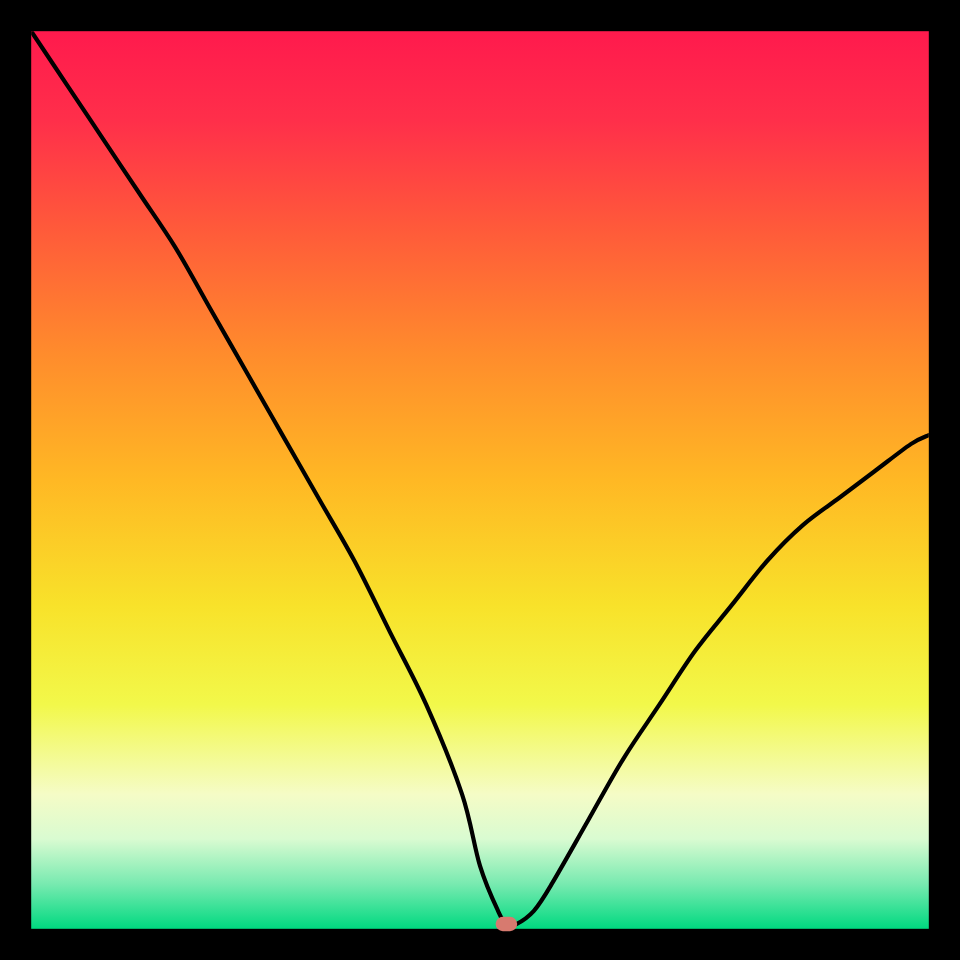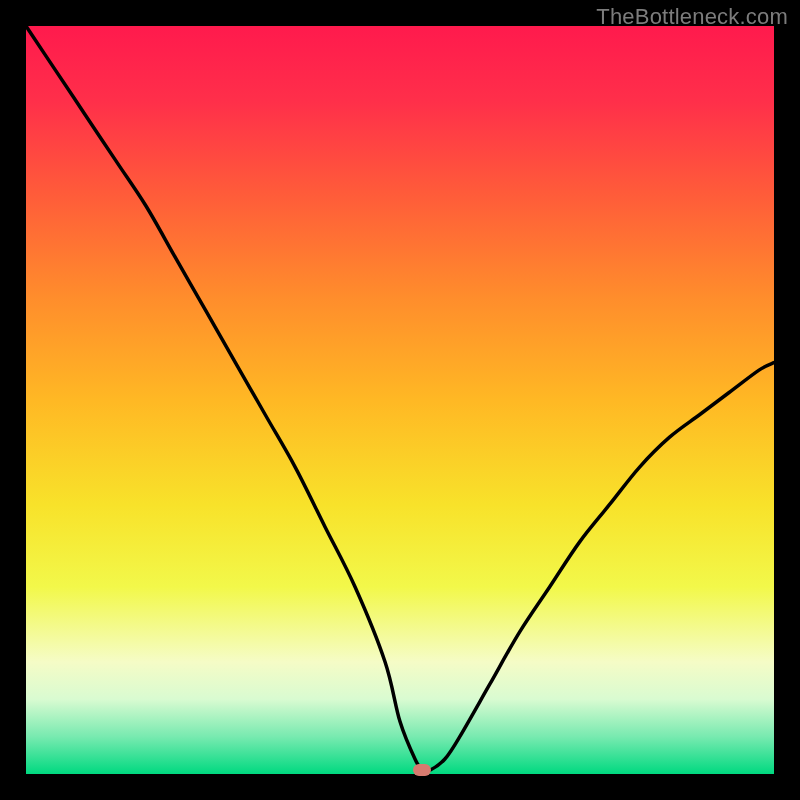--- a/index.html
+++ b/index.html
@@ -66,21 +66,20 @@
     border-radius: 6px;
     transform: translate(-50%, -50%);
     z-index: 5;
   }
 </style>
 </head>
 <body>
 
 <div class="frame">
 
-  <div class="watermark">TheBottleneck.com</div>
 
   <div class="plot">
 
     <svg class="curve" viewBox="0 0 748 748" preserveAspectRatio="none">
       <path d="M 0.0 0.0 C 5.0 7.5, 19.9 29.9, 29.9 44.9 C 39.9 59.8, 49.9 74.8, 59.8 89.8 C 69.8 104.7, 79.8 119.7, 89.8 134.6 C 99.7 149.6, 109.7 163.3, 119.7 179.5 C 129.7 195.7, 139.6 214.4, 149.6 231.9 C 159.6 249.3, 169.5 266.8, 179.5 284.2 C 189.5 301.7, 199.5 319.1, 209.4 336.6 C 219.4 354.1, 229.4 371.5, 239.4 389.0 C 249.3 406.4, 259.3 422.6, 269.3 441.3 C 279.3 460.0, 289.2 481.2, 299.2 501.2 C 309.2 521.1, 319.1 538.6, 329.1 561.0 C 339.1 583.4, 351.6 613.4, 359.0 635.8 C 366.5 658.2, 369.0 679.4, 374.0 695.6 C 379.0 711.8, 385.2 724.9, 389.0 733.0 C 392.7 741.1, 393.9 742.4, 396.4 744.3 C 398.9 746.1, 400.2 746.1, 403.9 744.3 C 407.7 742.4, 413.9 738.6, 418.9 733.0 C 423.9 727.4, 426.4 723.1, 433.8 710.6 C 441.3 698.1, 453.8 675.7, 463.8 658.2 C 473.7 640.8, 483.7 622.1, 493.7 605.9 C 503.7 589.7, 513.6 576.0, 523.6 561.0 C 533.6 546.0, 543.5 529.8, 553.5 516.1 C 563.5 502.4, 573.5 491.2, 583.4 478.7 C 593.4 466.3, 603.4 452.5, 613.4 441.3 C 623.3 430.1, 633.3 420.1, 643.3 411.4 C 653.3 402.7, 663.2 396.4, 673.2 389.0 C 683.2 381.5, 693.1 374.0, 703.1 366.5 C 713.1 359.0, 725.6 349.1, 733.0 344.1 C 740.5 339.1, 745.5 337.8, 748.0 336.6" fill="none" stroke="#000000" stroke-width="3.5" stroke-linecap="round" stroke-linejoin="round"></path>
     </svg>
 
     <div class="min-marker" style="left: 396.44px; top: 744.26px; background: rgb(215, 122, 111);"></div>
 
   </div>

